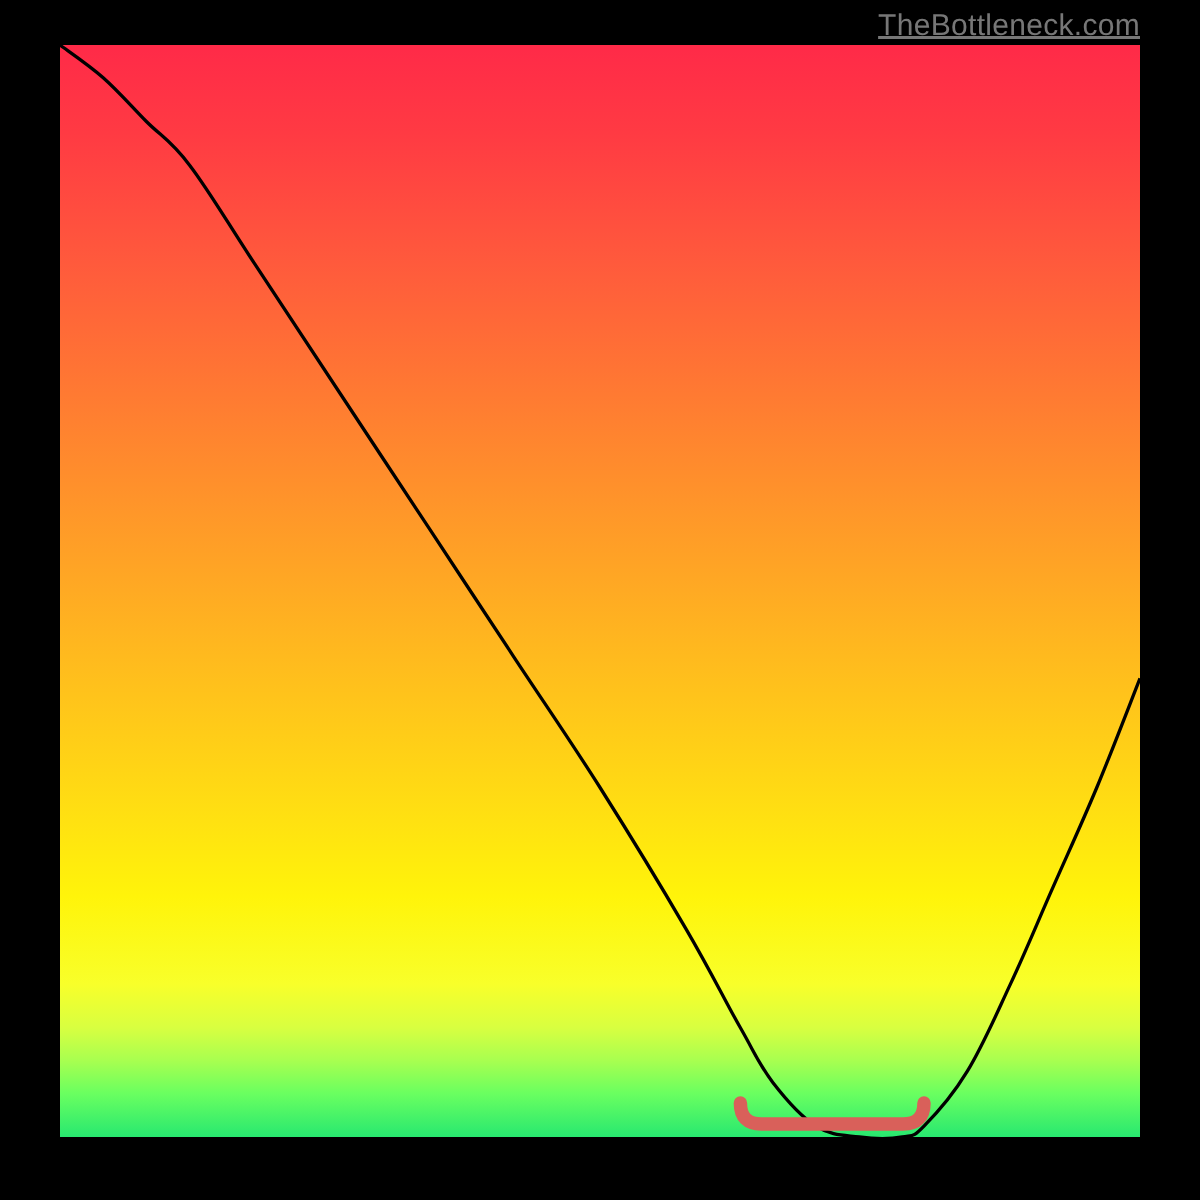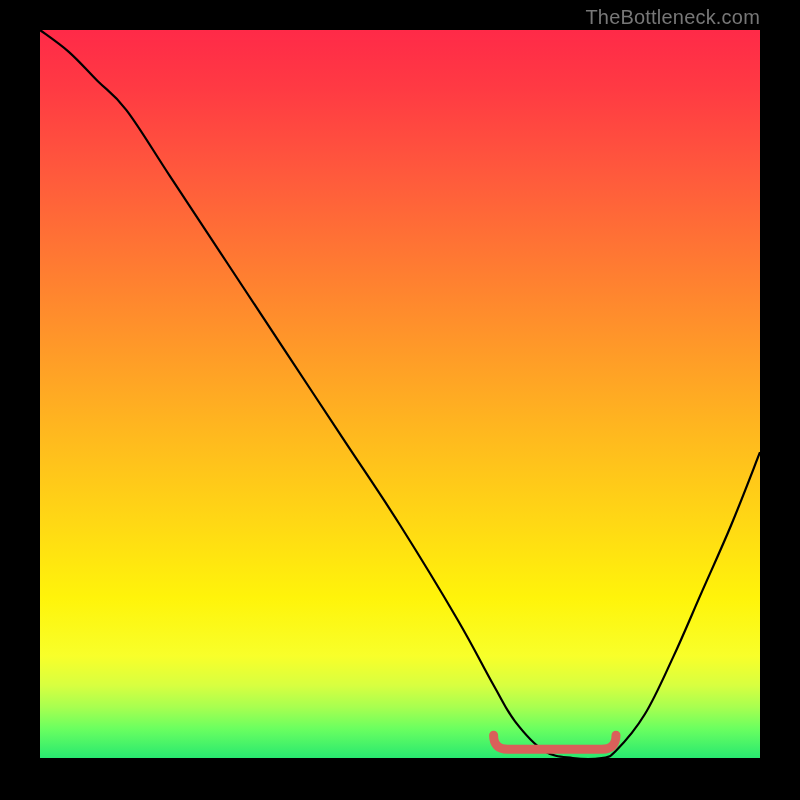--- a/index.html
+++ b/index.html
@@ -43,20 +43,21 @@
       #28e870 100%
     );
   }
   .attribution {
     position: absolute;
     top: 6px;
     right: 40px;
     color: #777;
     font-size: 20px;
     letter-spacing: 0.2px;
+    text-decoration: underline;
   }
   svg.curve {
     position: absolute;
     left: 0;
     top: 0;
     width: 720px;
     height: 728px;
     overflow: visible;
   }
   .curve-line {

